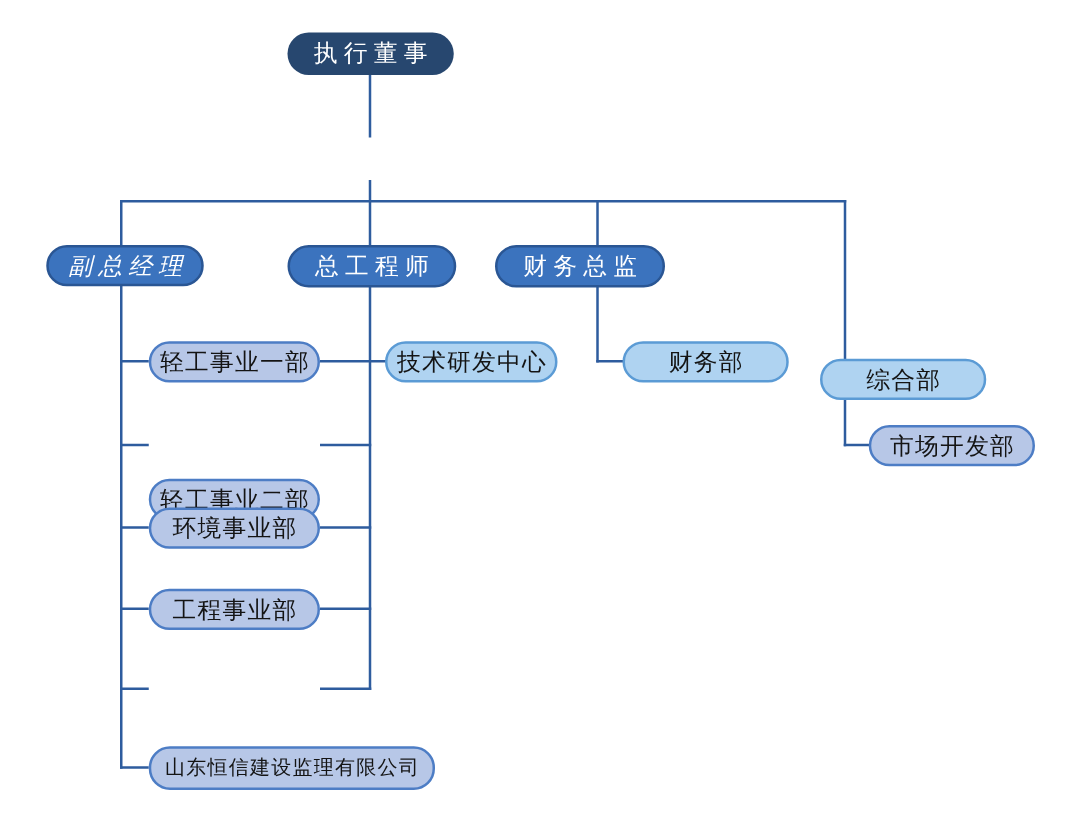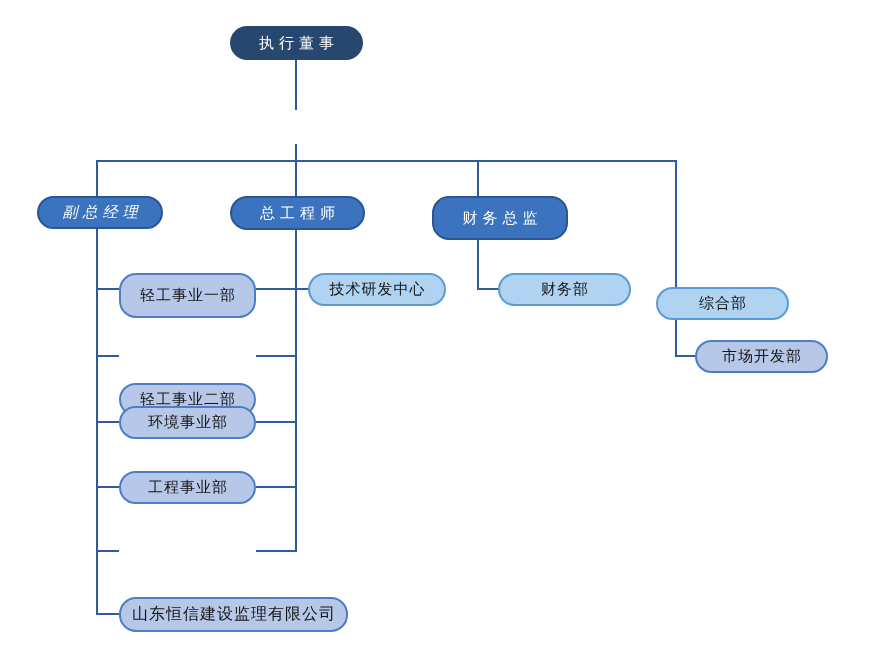--- a/index.html
+++ b/index.html
@@ -18,21 +18,21 @@
   .line {
     position: absolute;
     background: var(--line, #2E5C9E);
   }
   .node {
     position: absolute;
     display: flex;
     align-items: center;
     justify-content: center;
     border-radius: 17px;
-    font-size: 15px;
+    font-size: 19px;
     white-space: nowrap;
     box-sizing: border-box;
     z-index: 2;
   }
   .lvl1 {
     background: var(--level1-fill, #27476F);
     color: var(--text-light, #ffffff);
     letter-spacing: 5px;
     text-indent: 5px;
   }
@@ -101,23 +101,23 @@
 
   <div class="line" style="left:675px; top:355px; width:21px; height:2px;"></div>
 
   <div class="node lvl1" style="left:230px; top:26px; width:133px; height:34px;">执行董事</div>
 
 
   <div class="node lvl3" style="left:37px; top:196px; width:126px; height:33px;font-style:italic;">副总经理</div>
 
   <div class="node lvl3" style="left:230px; top:196px; width:135px; height:34px;">总工程师</div>
 
-  <div class="node lvl3" style="left:432px; top:196px; width:136px; height:44px;">财务总监</div>
+  <div class="node lvl3" style="left:396px; top:196px; width:136px; height:34px;">财务总监</div>
 
-  <div class="node lav" style="left:119px; top:273px; width:137px; height:45px;">轻工事业一部</div>
+  <div class="node lav" style="left:119px; top:273px; width:137px; height:33px;">轻工事业一部</div>
 
   <div class="node lav" style="left:119px; top:340px; width:137px; height:33px;margin-top:43px;">轻工事业二部</div>
 
   <div class="node lav" style="left:119px; top:406px; width:137px; height:33px;">环境事业部</div>
 
   <div class="node lav" style="left:119px; top:471px; width:137px; height:33px;">工程事业部</div>
 
 
   <div class="node lav wide" style="left:119px; top:597px; width:229px; height:35px;">山东恒信建设监理有限公司</div>
 

